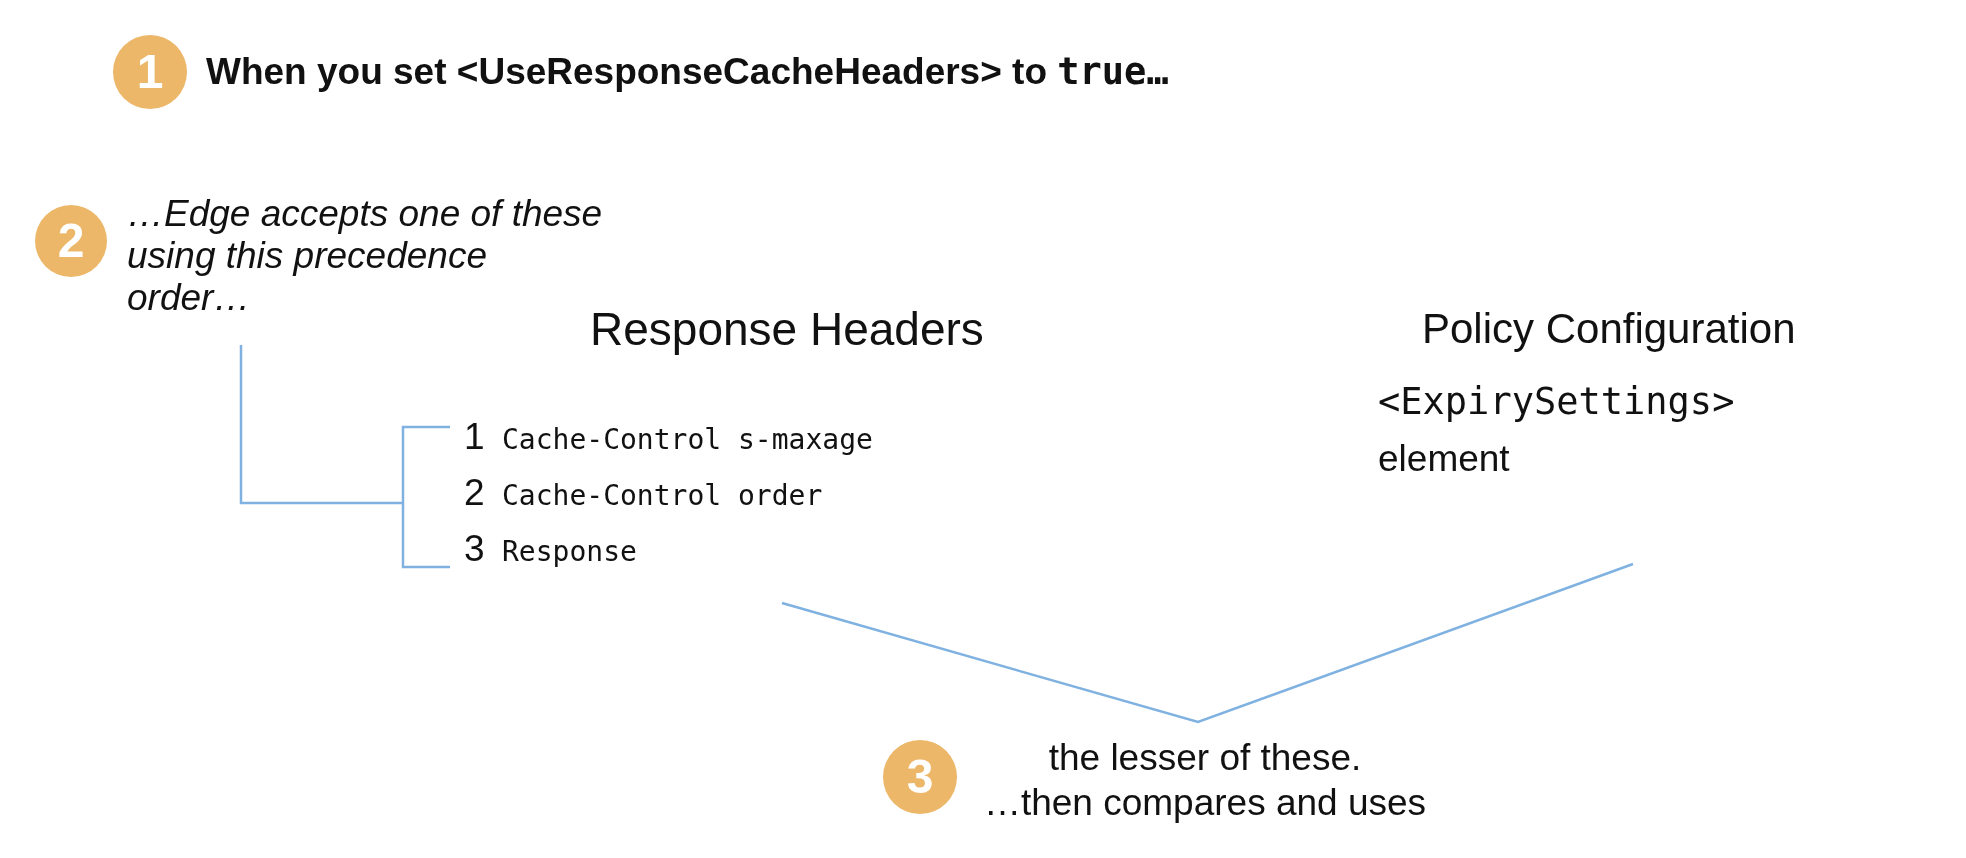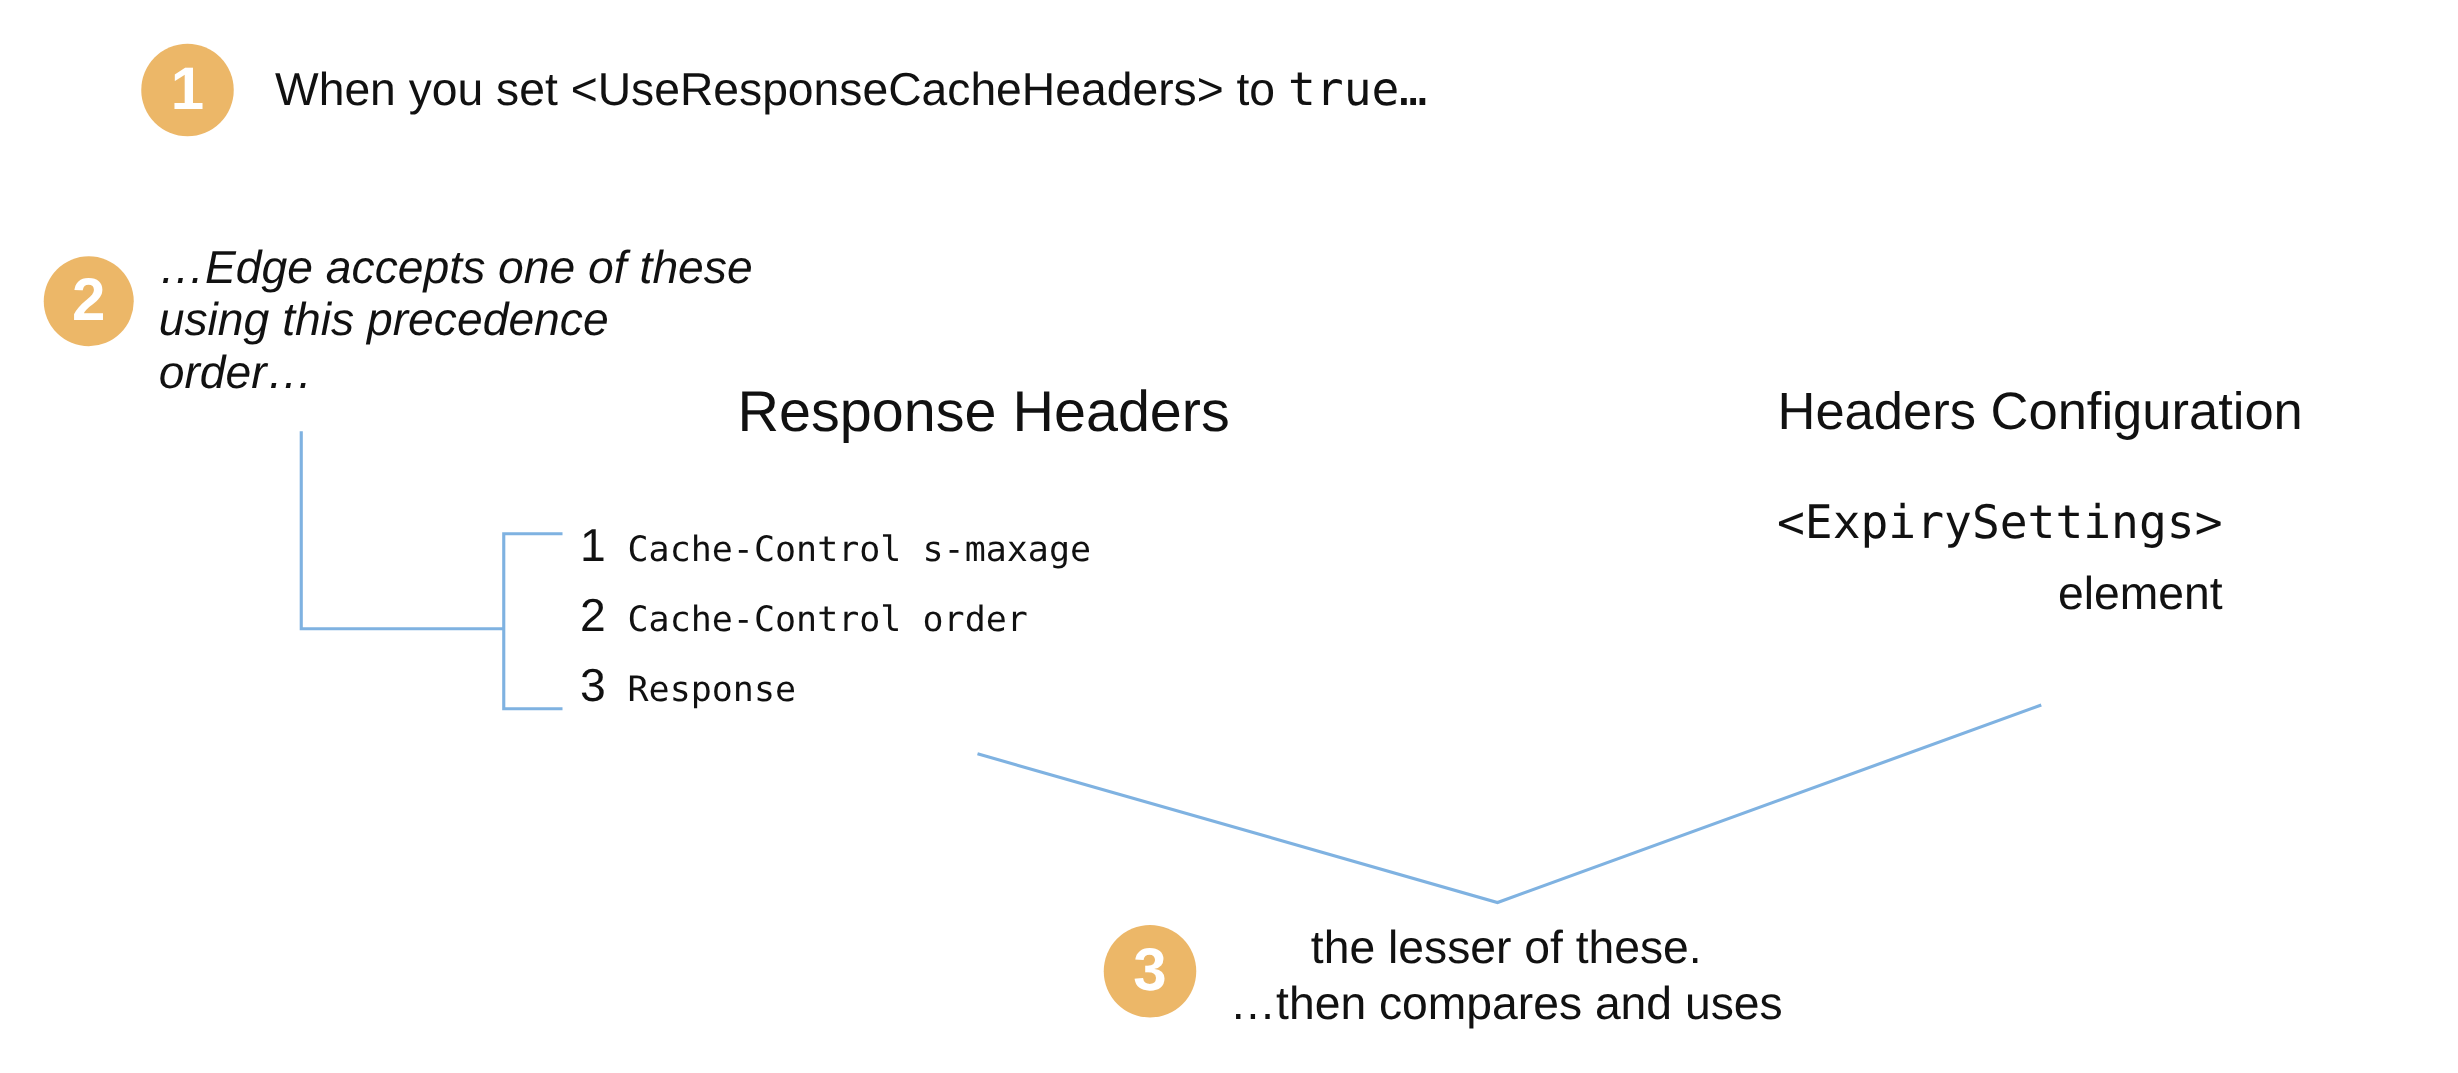--- a/index.html
+++ b/index.html
@@ -76,23 +76,23 @@
     width: 30px;
     font-size: 37px;
   }
   .rank-value {
     font-size: 28px;
     margin-left: 8px;
   }
   .policy-col {
     position: absolute;
     left: 1378px;
-    top: 395px;
+    top: 379px;
     width: 400px;
-    text-align: right;
+    text-align: left;
   }
   .expiry-tag {
     font-size: 37px;
     line-height: 46px;
     white-space: nowrap;
   }
   .element-label {
     font-size: 37px;
     line-height: 46px;
     margin-top: 11px;
@@ -117,21 +117,21 @@
     <polyline points="241,345 241,503 403,503" fill="none" stroke="#7FB2E1" stroke-width="2.5"></polyline>
 
     <polyline points="450,427 403,427 403,567 450,567" fill="none" stroke="#7FB2E1" stroke-width="2.5"></polyline>
 
     <polyline points="782,603 1198,722 1633,564" fill="none" stroke="#7FB2E1" stroke-width="2.5"></polyline>
   </svg>
 
   <div class="badge" style="left:113px; top:35px;">
     <span>1</span>
   </div>
-  <div class="step-text" style="left:220px; top:49px;"><span>When you set &lt;UseResponseCacheHeaders&gt; to </span><span class="mono">true</span><span class="mono">…</span></div>
+  <div class="step-text" style="left:206px; top:49px;font-weight:bold;"><span>When you set &lt;UseResponseCacheHeaders&gt; to </span><span class="mono">true</span><span class="mono">…</span></div>
 
   <div class="badge badge-2" style="left:35px; top:205px;">
     <span>2</span>
   </div>
   <div class="step-text step2-text" style="left:127px; top:193px;">
     <div>…Edge accepts one of these</div>
     <div>using this precedence</div>
     <div>order…</div>
   </div>
 
@@ -145,21 +145,21 @@
     <div class="precedence-row">
       <span class="rank">2</span>
       <span class="rank-value mono">Cache-Control order</span>
     </div>
     <div class="precedence-row">
       <span class="rank">3</span>
       <span class="rank-value mono">Response</span>
     </div>
   </div>
 
-  <div class="col-heading pc-heading" style="left:1422px; top:305px;">Headers Configuration</div>
+  <div class="col-heading pc-heading" style="left:1422px; top:305px;">Policy Configuration</div>
 
   <div class="policy-col">
     <div class="expiry-tag mono">&lt;ExpirySettings&gt;</div>
     <div class="element-label">element</div>
   </div>
 
   <div class="badge" style="left:883px; top:740px;">
     <span>3</span>
   </div>
   <div class="step3-block">

